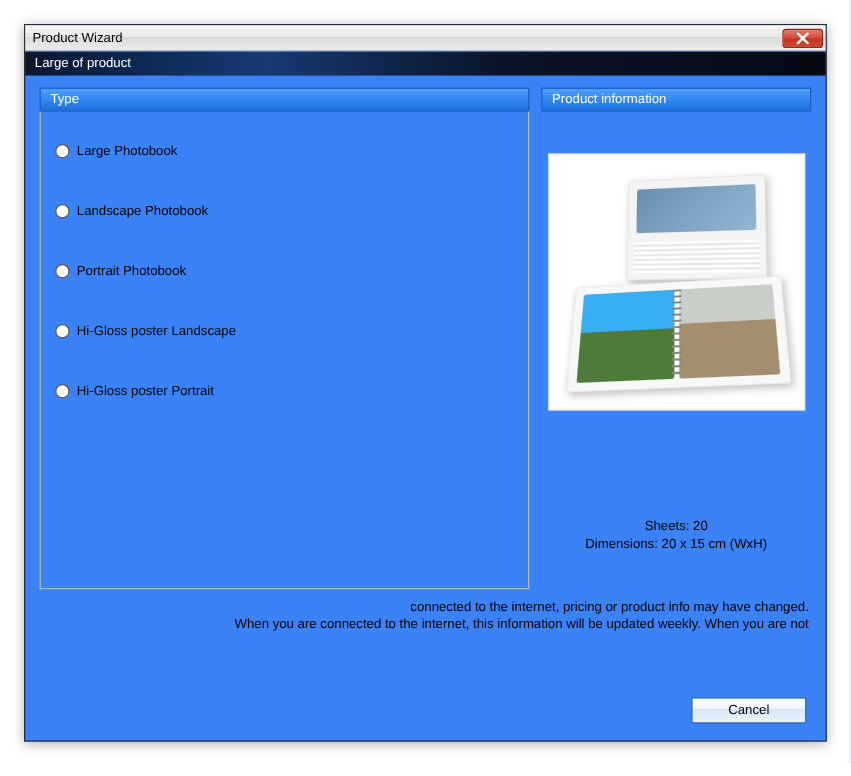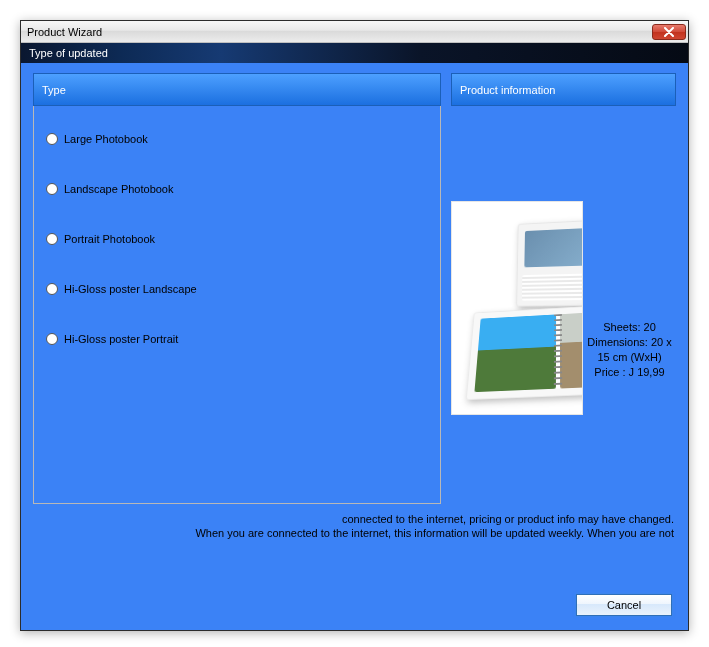--- a/index.html
+++ b/index.html
@@ -49,21 +49,21 @@
     display: flex;
     align-items: center;
     padding: 0 8px;
   }
   .content {
     padding: 10px 12px 4px 12px;
     display: flex;
     gap: 10px;
   }
   .pane-hdr {
-    height: 33px;
+    height: 20px;
     background: linear-gradient(to bottom, #4da0ff 0%, #1b6fe0 100%);
     color: #fff;
     font-size: 11px;
     display: flex;
     align-items: center;
     padding: 0 8px;
     border: 1px solid #1b5fb8;
   }
   .left-pane { flex: 1; }
   .right-pane { width: 225px; }
@@ -95,22 +95,23 @@
   }
   .radio-row.selected .radio-inner { background:#000; }
   .radio-row.selected .radio-label {
     outline: 1px dotted #555;
     outline-offset: 1px;
   }
   .radio-label { color:#000; font-size:11px; }
   .right-body {
     height: 398px;
     display:flex;
-    flex-direction: row;
-    align-items: center;
+    flex-direction: column;
+    align-items: center;
+    justify-content: center;
   }
   .preview {
     width: 214px;
     height: 214px;
     margin-top: 6px;
     background: #fff;
     border: 1px solid #e6e6e6;
     position: relative;
     overflow: hidden;
   }
@@ -194,21 +195,21 @@
   <div class="titlebar">
     <span class="titlebar-title">Product Wizard</span>
     <div class="close-btn">
       <svg width="12" height="10" viewBox="0 0 12 10">
         <path d="M2 1 L10 9 M10 1 L2 9" stroke="#fff" stroke-width="2" stroke-linecap="round"></path>
       </svg>
     </div>
   </div>
 
   <div class="subtitle-band">
-    <span>Type of updated</span>
+    <span>Large of product</span>
   </div>
 
   <div class="content">
 
     <div class="left-pane">
       <div class="pane-hdr">Type</div>
       <div class="left-body" id="options-host">
           <div class="radio-row">
             <span class="radio-outer">
               <span class="radio-inner"></span>
@@ -254,21 +255,20 @@
             <div class="spread">
                 <div class="ph l"></div>
                 <div class="ph r"></div>
               </div>
             <div class="coil"></div>
           </div>
         </div>
         <div class="info-block">
           <div>Sheets: 20</div>
           <div>Dimensions: 20 x 15 cm (WxH)</div>
-          <div>Price : J 19,99</div>
         </div>
       </div>
     </div>
 
   </div>
 
   <div class="disclaimer">
     <div>connected to the internet, pricing or product info may have changed.</div>
     <div>When you are connected to the internet, this information will be updated weekly. When you are not</div>
   </div>

